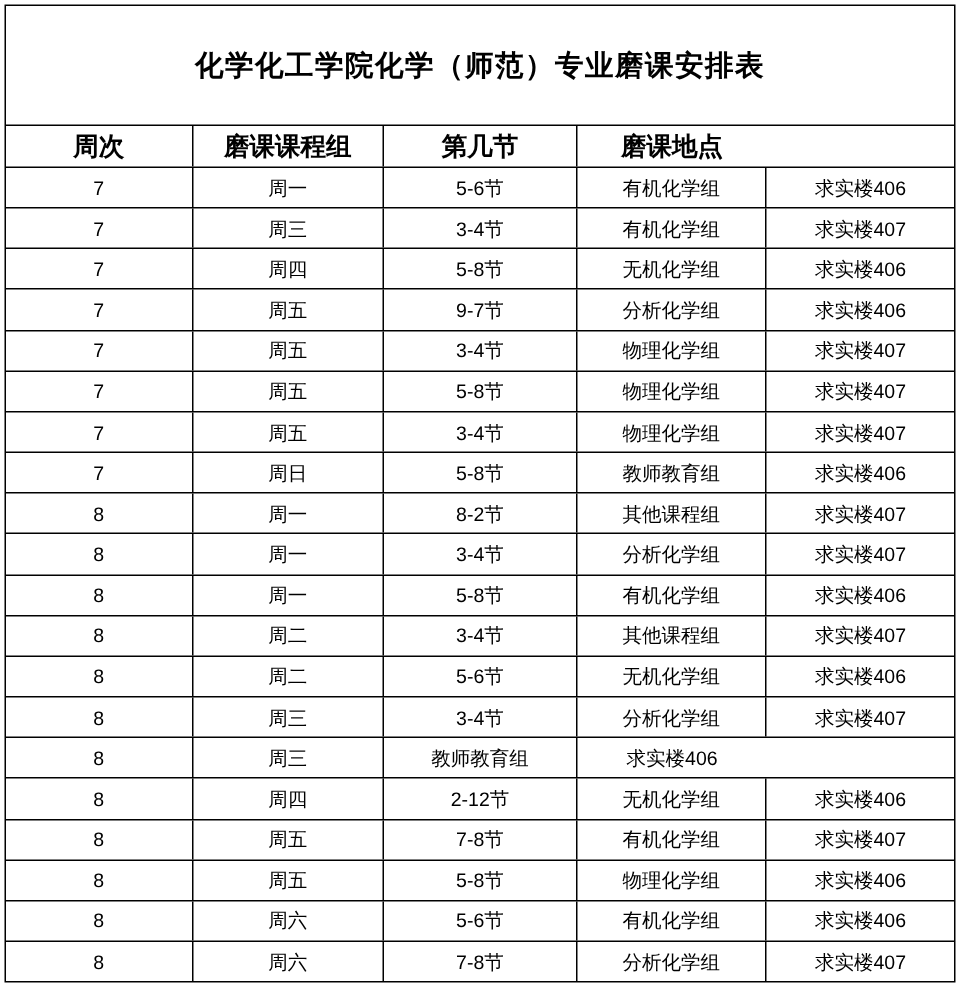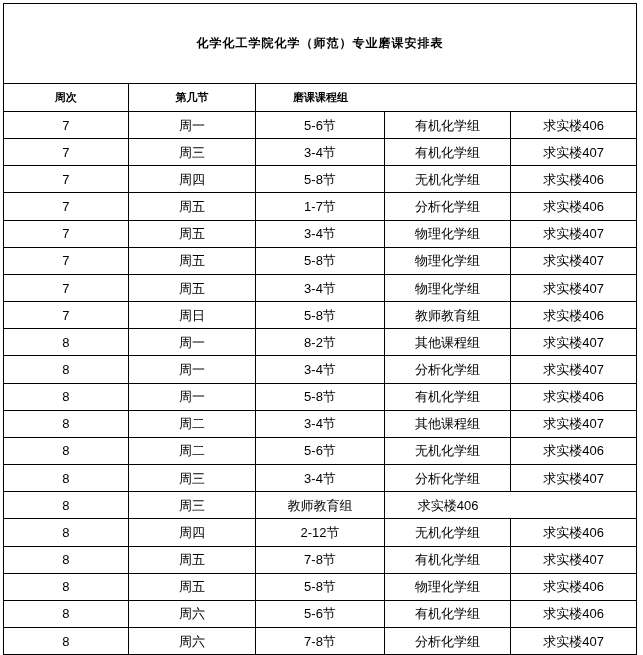--- a/index.html
+++ b/index.html
@@ -26,21 +26,21 @@
   }
   .title-block {
     flex: 0 0 80px;
     border-bottom: 1px solid #000000;
     display: flex;
     align-items: center;
     justify-content: center;
   }
   .title {
     margin: 0;
-    font-size: 12px;
+    font-size: 19px;
     font-weight: bold;
     letter-spacing: 1px;
     text-align: center;
   }
   .header-row {
     flex: 0 0 28px;
     border-bottom: 1px solid #000000;
     display: grid;
     grid-template-columns: 125fr 128fr 129fr 127fr 125fr;
   }
@@ -62,34 +62,35 @@
     align-items: center;
     justify-content: center;
     font-size: 13px;
     line-height: 1;
     overflow: hidden;
     white-space: nowrap;
   }
   .cell:last-child { border-right: none; }
   .header-cell {
     font-weight: bold;
-    font-size: 11px;
+    font-size: 17px;
   }
 </style>
 </head>
 <body>
 
 <div class="sheet">
   <div class="title-block">
     <h1 class="title">化学化工学院化学（师范）专业磨课安排表</h1>
   </div>
   <div class="header-row" id="header-row">
       <div class="cell header-cell">周次</div>
+      <div class="cell header-cell">磨课课程组</div>
       <div class="cell header-cell">第几节</div>
-      <div class="cell header-cell">磨课课程组</div>
+      <div class="cell header-cell">磨课地点</div>
     </div>
   <div class="table-body" id="table-body">
       <div class="row">
         <div class="cell">7</div>
         <div class="cell">周一</div>
         <div class="cell">5-6节</div>
         <div class="cell">有机化学组</div>
         <div class="cell">求实楼406</div>
       </div>
       <div class="row">
@@ -102,21 +103,21 @@
       <div class="row">
         <div class="cell">7</div>
         <div class="cell">周四</div>
         <div class="cell">5-8节</div>
         <div class="cell">无机化学组</div>
         <div class="cell">求实楼406</div>
       </div>
       <div class="row">
         <div class="cell">7</div>
         <div class="cell">周五</div>
-        <div class="cell">1-7节</div>
+        <div class="cell">9-7节</div>
         <div class="cell">分析化学组</div>
         <div class="cell">求实楼406</div>
       </div>
       <div class="row">
         <div class="cell">7</div>
         <div class="cell">周五</div>
         <div class="cell">3-4节</div>
         <div class="cell">物理化学组</div>
         <div class="cell">求实楼407</div>
       </div>

